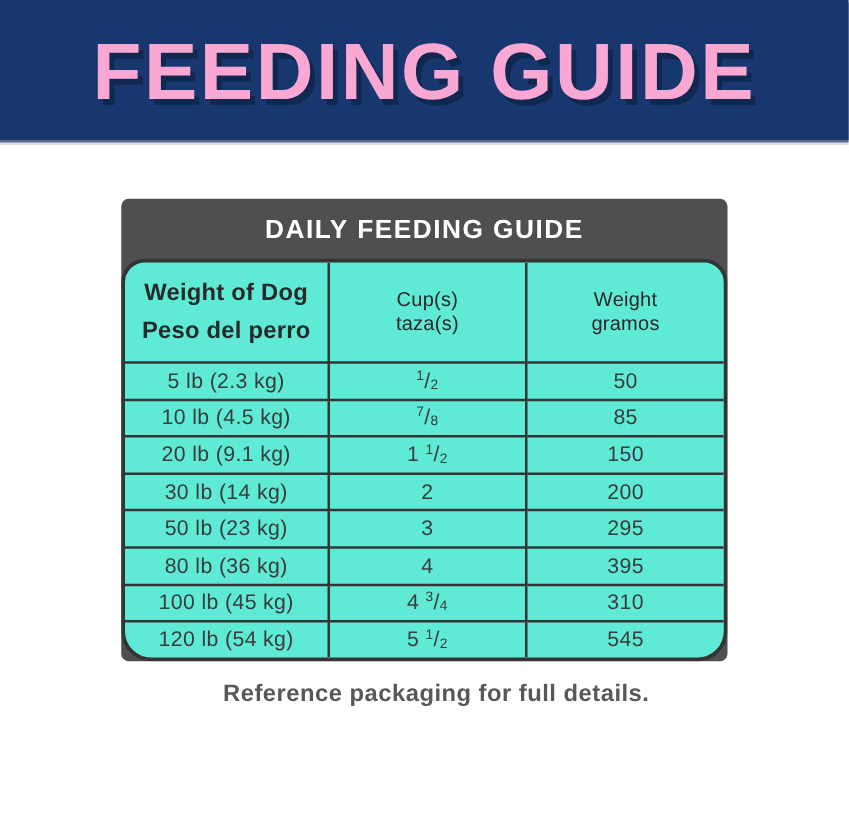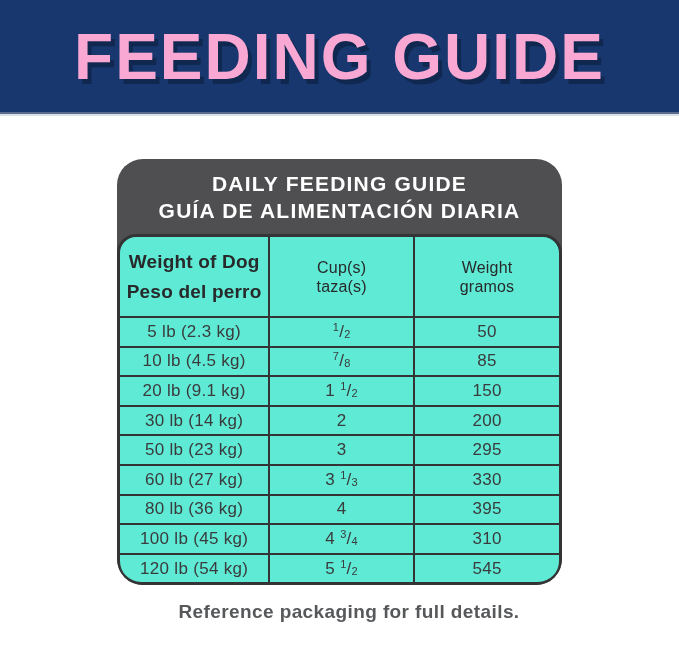--- a/index.html
+++ b/index.html
@@ -29,24 +29,24 @@
     font-size: 64px;
     font-weight: bold;
     letter-spacing: 2px;
     white-space: nowrap;
     text-shadow: 4px 5px 0 rgba(0,0,0,0.28);
     padding-top: 2px;
   }
 
   
   .card {
-    width: 445px;
+    width: 485px;
     margin: 47px auto 0 auto;
     background: #4f4f51;
-    border-radius: 26px;
+    border-radius: 6px;
     overflow: hidden;
   }
   .card-header {
     text-align: center;
     color: #ffffff;
     font-weight: bold;
     font-size: 21px;
     letter-spacing: 1.2px;
     line-height: 27px;
     padding: 11px 6px 10px 6px;
@@ -133,21 +133,20 @@
 </head>
 <body>
 
 <div class="banner">
   <div class="banner-title">FEEDING GUIDE</div>
 </div>
 
 <div class="card">
   <div class="card-header">
     <div>DAILY FEEDING GUIDE</div>
-    <div>GUÍA DE ALIMENTACIÓN DIARIA</div>
   </div>
 
   <div class="table-wrap">
     <table class="ftable">
       <colgroup>
           <col class="c1">
           <col class="c2">
           <col class="c3">
         </colgroup>
       <thead>
@@ -186,25 +185,20 @@
             <td>30 lb (14 kg)</td>
             <td>2</td>
             <td>200</td>
           </tr>
           <tr>
             <td>50 lb (23 kg)</td>
             <td>3</td>
             <td>295</td>
           </tr>
           <tr>
-            <td>60 lb (27 kg)</td>
-            <td>3&nbsp;<span class="fr-num">1</span><span class="fr-slash">/</span><span class="fr-den">3</span></td>
-            <td>330</td>
-          </tr>
-          <tr>
             <td>80 lb (36 kg)</td>
             <td>4</td>
             <td>395</td>
           </tr>
           <tr>
             <td>100 lb (45 kg)</td>
             <td>4&nbsp;<span class="fr-num">3</span><span class="fr-slash">/</span><span class="fr-den">4</span></td>
             <td>310</td>
           </tr>
           <tr>

